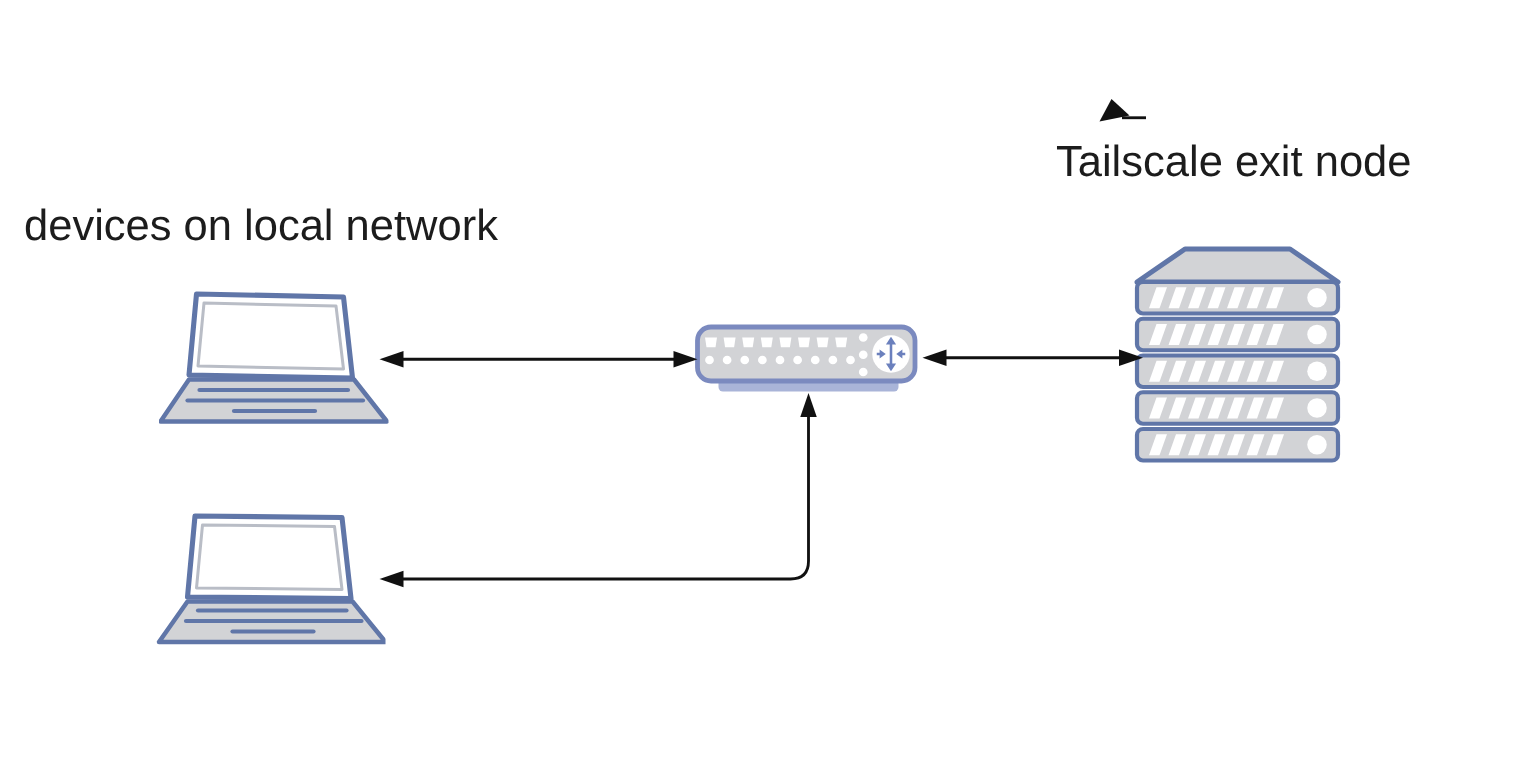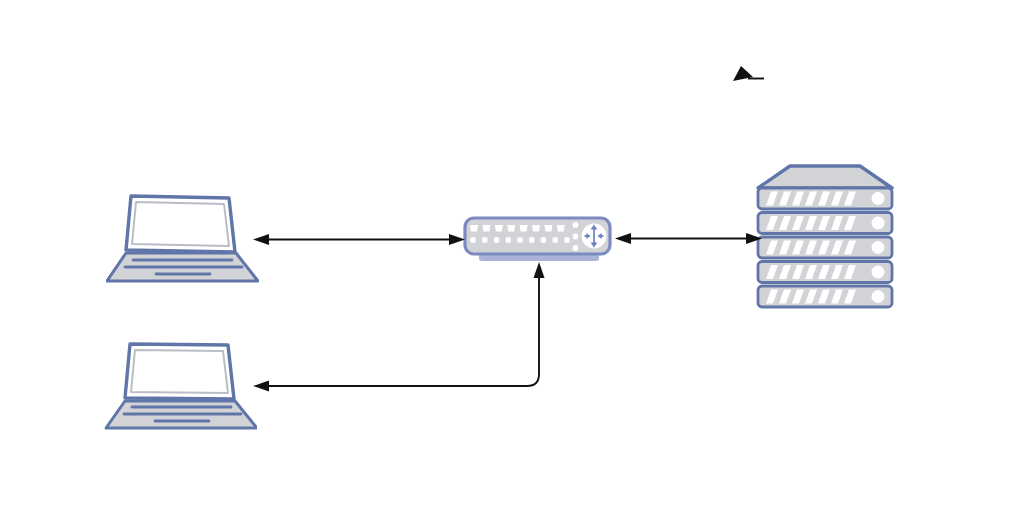--- a/index.html
+++ b/index.html
@@ -33,20 +33,22 @@
   .rack-top{fill:var(--device-fill);stroke:var(--device-outline);stroke-width:3.4;stroke-linejoin:round;}
   .stripe{fill:var(--port-fill);}
   .arrow-line{stroke:var(--arrow);stroke-width:1.9;fill:none;}
   .arrow-head{fill:var(--arrow);stroke:none;}
 </style>
 </head>
 <body>
 
 <div class="canvas">
 
+  <div class="label" id="label-devices">devices on local network</div>
+  <div class="label" id="label-tailscale">Tailscale exit node</div>
 
   <svg class="abs" style="left:106px;top:193px;" width="153" height="92" viewBox="0 0 153 92">
     <polygon class="screen-outer" points="25,3 123,5 129,59 20,57"></polygon>
     <polygon class="screen-inner" points="30,9 118,11 123,53 26,51"></polygon>
     <polygon class="laptop-base" points="20,60 130,60 152,88 1,88"></polygon>
     <line class="kb-line" x1="27" y1="67" x2="126" y2="67"></line>
     <line class="kb-line" x1="19" y1="74" x2="136" y2="74"></line>
     <line class="kb-line" x1="50" y1="81" x2="104" y2="81"></line>
   </svg>
 

